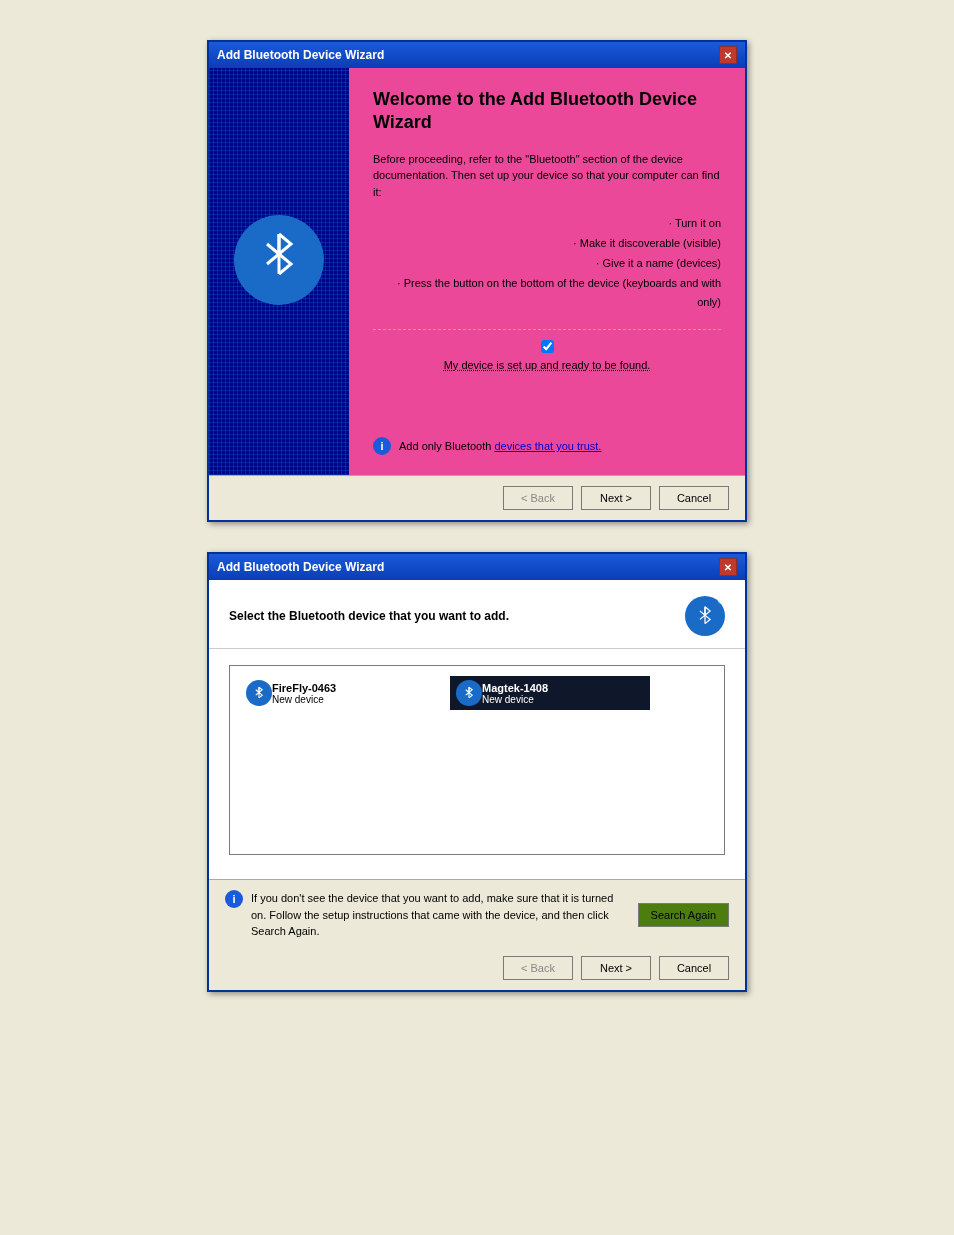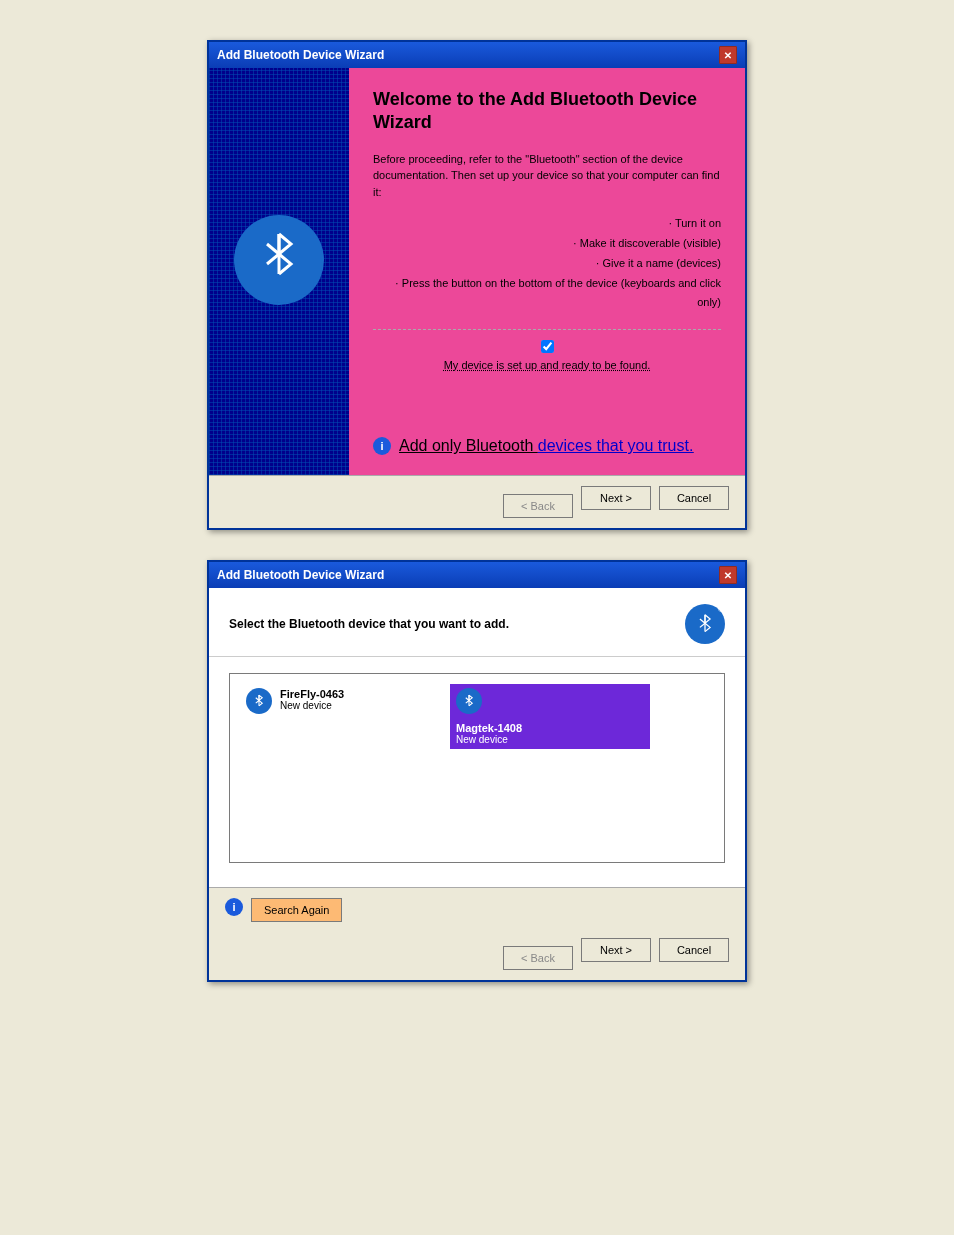--- a/index.html
+++ b/index.html
@@ -154,23 +154,22 @@
       background: #1a5adc;
       color: white;
       font-size: 11px;
       font-weight: bold;
       display: flex;
       align-items: center;
       justify-content: center;
       flex-shrink: 0;
     }
     .info-text {
-      font-size: 16px;
-      color: #000;
-      text-decoration: underline;
+      font-size: 11px;
+      color: #000;
     }
     .info-text a {
       color: #0000cc;
       text-decoration: underline;
     }
 
     
     .wizard-footer {
       background: #ece9d8;
       border-top: 1px solid #aaa;
@@ -184,21 +183,20 @@
       font-family: Tahoma, Arial, sans-serif;
       font-size: 11px;
       background: #ece9d8;
       border: 1px solid #7a7a7a;
       cursor: pointer;
       min-width: 70px;
       height: 24px;
     }
     .btn-back {
       color: #888;
-      margin-top: 8px;
     }
 
     
     .wizard2-body {
       background: white;
     }
     .wizard2-header {
       display: flex;
       align-items: center;
       justify-content: space-between;
@@ -235,30 +233,29 @@
       border: 1px solid #7a7a7a;
       padding: 10px;
       min-height: 190px;
       display: flex;
       flex-wrap: wrap;
       gap: 10px;
       align-content: flex-start;
     }
     .device-item {
       display: flex;
-      align-items: flex-start;
-      gap: 8px;
+      align-items: center;
+      gap: 0;
       padding: 4px 6px;
       cursor: pointer;
       width: 200px;
     }
     .device-item.selected {
-      background: #6d28d9;
-      color: white;
-      flex-direction: column;
+      background: #0f172a;
+      color: white;
     }
     .device-bt-icon {
       width: 26px;
       height: 26px;
       background: #1a6ac8;
       border-radius: 50%;
       display: flex;
       align-items: center;
       justify-content: center;
       color: white;
@@ -294,21 +291,21 @@
     .wizard2-info-text {
       font-size: 11px;
       color: #000;
       flex: 1;
       line-height: 1.5;
     }
     .search-again-btn {
       padding: 4px 12px;
       font-family: Tahoma, Arial, sans-serif;
       font-size: 11px;
-      background: #fdba74;
+      background: #4d7c0f;
       border: 1px solid #7a7a7a;
       cursor: pointer;
       height: 24px;
       white-space: nowrap;
       align-self: center;
     }
     .wizard2-footer {
       display: flex;
       justify-content: flex-end;
       gap: 8px;
@@ -347,21 +344,21 @@
       </div>
     </div>
 
     <div class="wizard1-right">
       <div class="wizard1-title">Welcome to the Add Bluetooth Device Wizard</div>
       <div class="wizard1-desc">Before proceeding, refer to the "Bluetooth" section of the device documentation. Then set up your device so that your computer can find it:</div>
       <div class="wizard1-list">
         <div>· Turn it on</div>
         <div>· Make it discoverable (visible)</div>
         <div>· Give it a name (devices)</div>
-        <div>· Press the button on the bottom of the device (keyboards and click only)</div>
+        <div>· Press the button on the bottom of the device (keyboards and with only)</div>
       </div>
       <div class="wizard1-checkbox-row">
         <input type="checkbox" checked="" style="">
         <span class="wizard1-checkbox-label">My device is set up and ready to be found.</span>
       </div>
       <div style="flex:1; min-height:40px;"></div>
       <div class="wizard1-info-row">
         <div class="info-icon">i</div>
         <div class="info-text">
           <span>Add only Bluetooth </span><a href="#">devices that you trust.</a>
@@ -434,20 +431,21 @@
             <span class="device-name">Magtek-1408</span>
             <span class="device-type">New device</span>
           </div>
         </div>
       </div>
     </div>
 
     <div class="wizard2-bottom">
       <div class="wizard2-info-row">
         <div class="info-icon">i</div>
+        <span class="wizard2-info-text">If you don't see the device that you want to add, make sure that it is turned on. Follow the setup instructions that came with the device, and then click Search Again.</span>
         <button class="search-again-btn">Search Again</button>
       </div>
       <div class="wizard2-footer">
         <button class="btn btn-back">&lt; Back</button>
         <button class="btn">Next &gt;</button>
         <button class="btn">Cancel</button>
       </div>
     </div>
   </div>
 </div>

